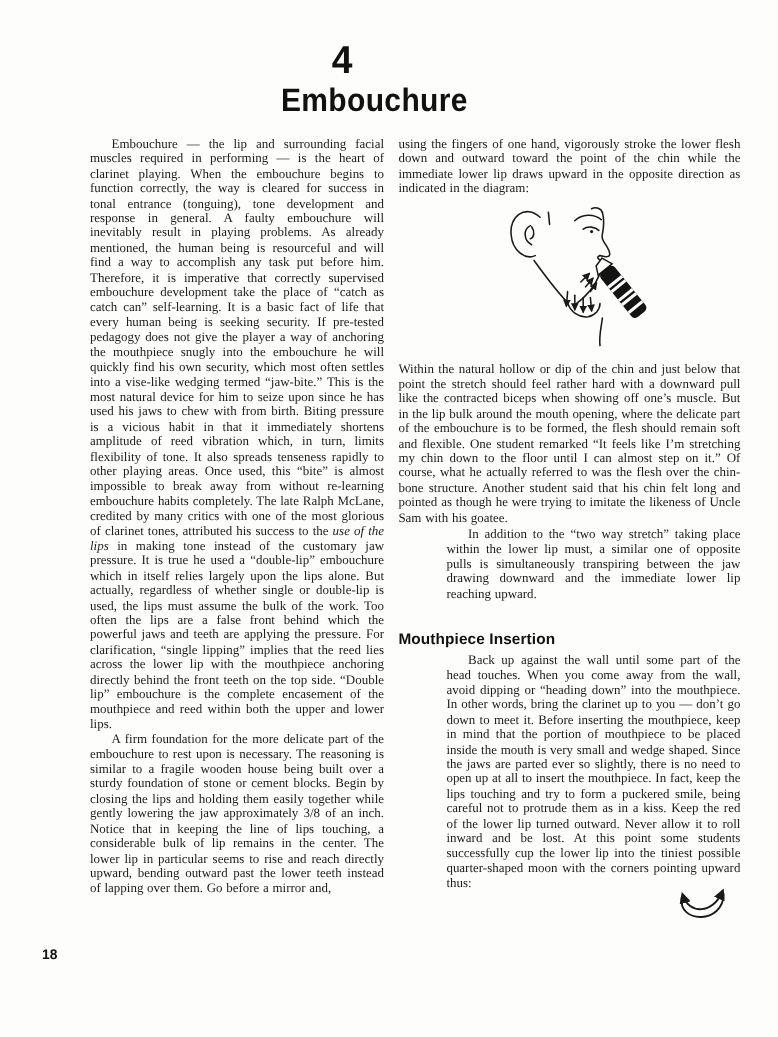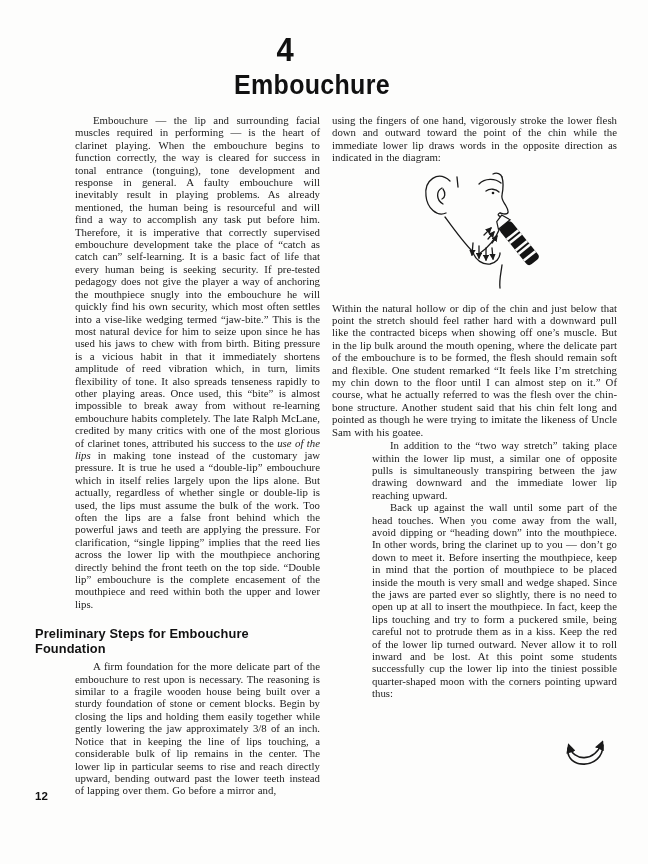--- a/index.html
+++ b/index.html
@@ -63,26 +63,25 @@
 </head>
 <body>
 
 <div class="page">
 
   <div class="chapter-number">4</div>
   <div class="chapter-title">Embouchure</div>
 
   <div class="col col-left">
     <p class="body-par indent"><span>Embouchure — the lip and surrounding facial muscles required in performing — is the heart of clarinet playing.  When the embouchure begins to function correctly, the way is cleared for success in tonal entrance (tonguing), tone development and response in general.  A faulty embouchure will inevitably result in playing problems.  As already mentioned, the human being is resourceful and will find a way to accomplish any task put before him. Therefore, it is imperative that correctly supervised embouchure development take the place of “catch as catch can” self-learning. It is a basic fact of life that every human being is seeking security. If pre-tested pedagogy does not give the player a way of anchoring the mouthpiece snugly into the embouchure he will quickly find his own security, which most often settles into a vise-like wedging termed “jaw-bite.” This is the most natural device for him to seize upon since he has used his jaws to chew with from birth.  Biting pressure is a vicious habit in that it immediately shortens amplitude of reed vibration which, in turn, limits flexibility of tone.  It also spreads tenseness rapidly to other playing areas. Once used, this “bite” is almost impossible to break away from without re-learning embouchure habits completely. The late Ralph McLane, credited by many critics with one of the most glorious of clarinet tones, attributed his success to the </span><span class="it">use of the lips</span><span> in making tone instead of the customary jaw pressure.  It is true he used a “double-lip” embouchure which in itself relies largely upon the lips alone.  But actually, regardless of whether single or double-lip is used, the lips must assume the bulk of the work. Too often the lips are a false front behind which the powerful jaws and teeth are applying the pressure.  For clarification, “single lipping” implies that the reed lies across the lower lip with the mouthpiece anchoring directly behind the front teeth on the top side.  “Double lip” embouchure is the complete encasement of the mouthpiece and reed within both the upper and lower lips.</span></p>
-    <div class="section-heading">Preliminary Steps for Embouchure Foundation</div>
     <p class="body-par indent">A firm foundation for the more delicate part of the embouchure to rest upon is necessary. The reasoning is similar to a fragile wooden house being built over a sturdy foundation of stone or cement blocks.  Begin by closing the lips and holding them easily together while gently lowering the jaw approximately 3/8 of an inch.  Notice that in keeping the line of lips touching, a considerable bulk of lip remains in the center.  The lower lip in particular seems to rise and reach directly upward, bending outward past the lower teeth instead of lapping over them. Go before a mirror and,</p>
   </div>
 
   <div class="col col-right">
-    <p class="body-par">using the fingers of one hand, vigorously stroke the lower flesh down and outward toward the point of the chin while the immediate lower lip draws words in the opposite direction as indicated in the diagram:</p>
+    <p class="body-par">using the fingers of one hand, vigorously stroke the lower flesh down and outward toward the point of the chin while the immediate lower lip draws upward in the opposite direction as indicated in the diagram:</p>
 
     <div class="diagram-wrap">
       <svg width="168" height="130" viewBox="0 0 168 130">
         <defs>
           <marker id="ah" viewBox="0 0 10 10" refX="8" refY="5" markerWidth="5" markerHeight="5" orient="auto-start-reverse">
             <path d="M0,0 L10,5 L0,10 z" fill="#1a1a1a"></path>
           </marker>
         </defs>
         <g fill="none" stroke="#1a1a1a" stroke-width="1.3" stroke-linecap="round">
 
@@ -126,30 +125,31 @@
           <rect x="18.5" y="-7.5" width="2.6" height="15" fill="#fdfdfc"></rect>
           <rect x="28" y="-7.5" width="2.6" height="15" fill="#fdfdfc"></rect>
           <rect x="32.5" y="-7.5" width="2.6" height="15" fill="#fdfdfc"></rect>
           <rect x="41" y="-7.5" width="2.6" height="15" fill="#fdfdfc"></rect>
         </g>
       </svg>
     </div>
 
     <p class="body-par">Within the natural hollow or dip of the chin and just below that point the stretch should feel rather hard with a downward pull like the contracted biceps when showing off one’s muscle.  But in the lip bulk around the mouth opening, where the delicate part of the embouchure is to be formed, the flesh should remain soft and flexible.  One student remarked “It feels like I’m stretching my chin down to the floor until I can almost step on it.”  Of course, what he actually referred to was the flesh over the chin-bone structure. Another student said that his chin felt long and pointed as though he were trying to imitate the likeness of Uncle Sam with his goatee.</p>
     <p class="body-par indent" style="margin-top:1px;">In addition to the “two way stretch” taking place within the lower lip must, a similar one of opposite pulls is simultaneously transpiring between the jaw drawing downward and the immediate lower lip reaching upward.</p>
+    <div class="section-heading" style="margin-top:24px;">Mouthpiece Insertion</div>
     <p class="body-par indent">Back up against the wall until some part of the head touches.  When you come away from the wall, avoid dipping or “heading down” into the mouthpiece. In other words, bring the clarinet up to you — don’t go down to meet it. Before inserting the mouthpiece, keep in mind that the portion of mouthpiece to be placed inside the mouth is very small and wedge shaped.  Since the jaws are parted ever so slightly, there is no need to open up at all to insert the mouthpiece.  In fact, keep the lips touching and try to form a puckered smile, being careful not to protrude them as in a kiss.  Keep the red of the lower lip turned outward.  Never allow it to roll inward and be lost. At this point some students successfully cup the lower lip into the tiniest possible quarter-shaped moon with the corners pointing upward  thus:</p>
 
     <svg class="crescent" width="52" height="46" viewBox="0 0 52 46">
       <defs>
         <marker id="ah2" viewBox="0 0 10 10" refX="7" refY="5" markerWidth="6" markerHeight="6" orient="auto-start-reverse">
           <path d="M0,0 L10,5 L0,10 z" fill="#1a1a1a"></path>
         </marker>
       </defs>
       <g fill="none" stroke="#1a1a1a" stroke-width="1.6" stroke-linecap="round">
         <path d="M 10,12 C 15,28 35,28 43,9" marker-start="url(#ah2)" marker-end="url(#ah2)"></path>
         <path d="M 9,14 C 6,36 44,36 44,11"></path>
       </g>
     </svg>
   </div>
 
-  <div class="page-number">12</div>
+  <div class="page-number">18</div>
 
 </div>
 
 </body></html>

